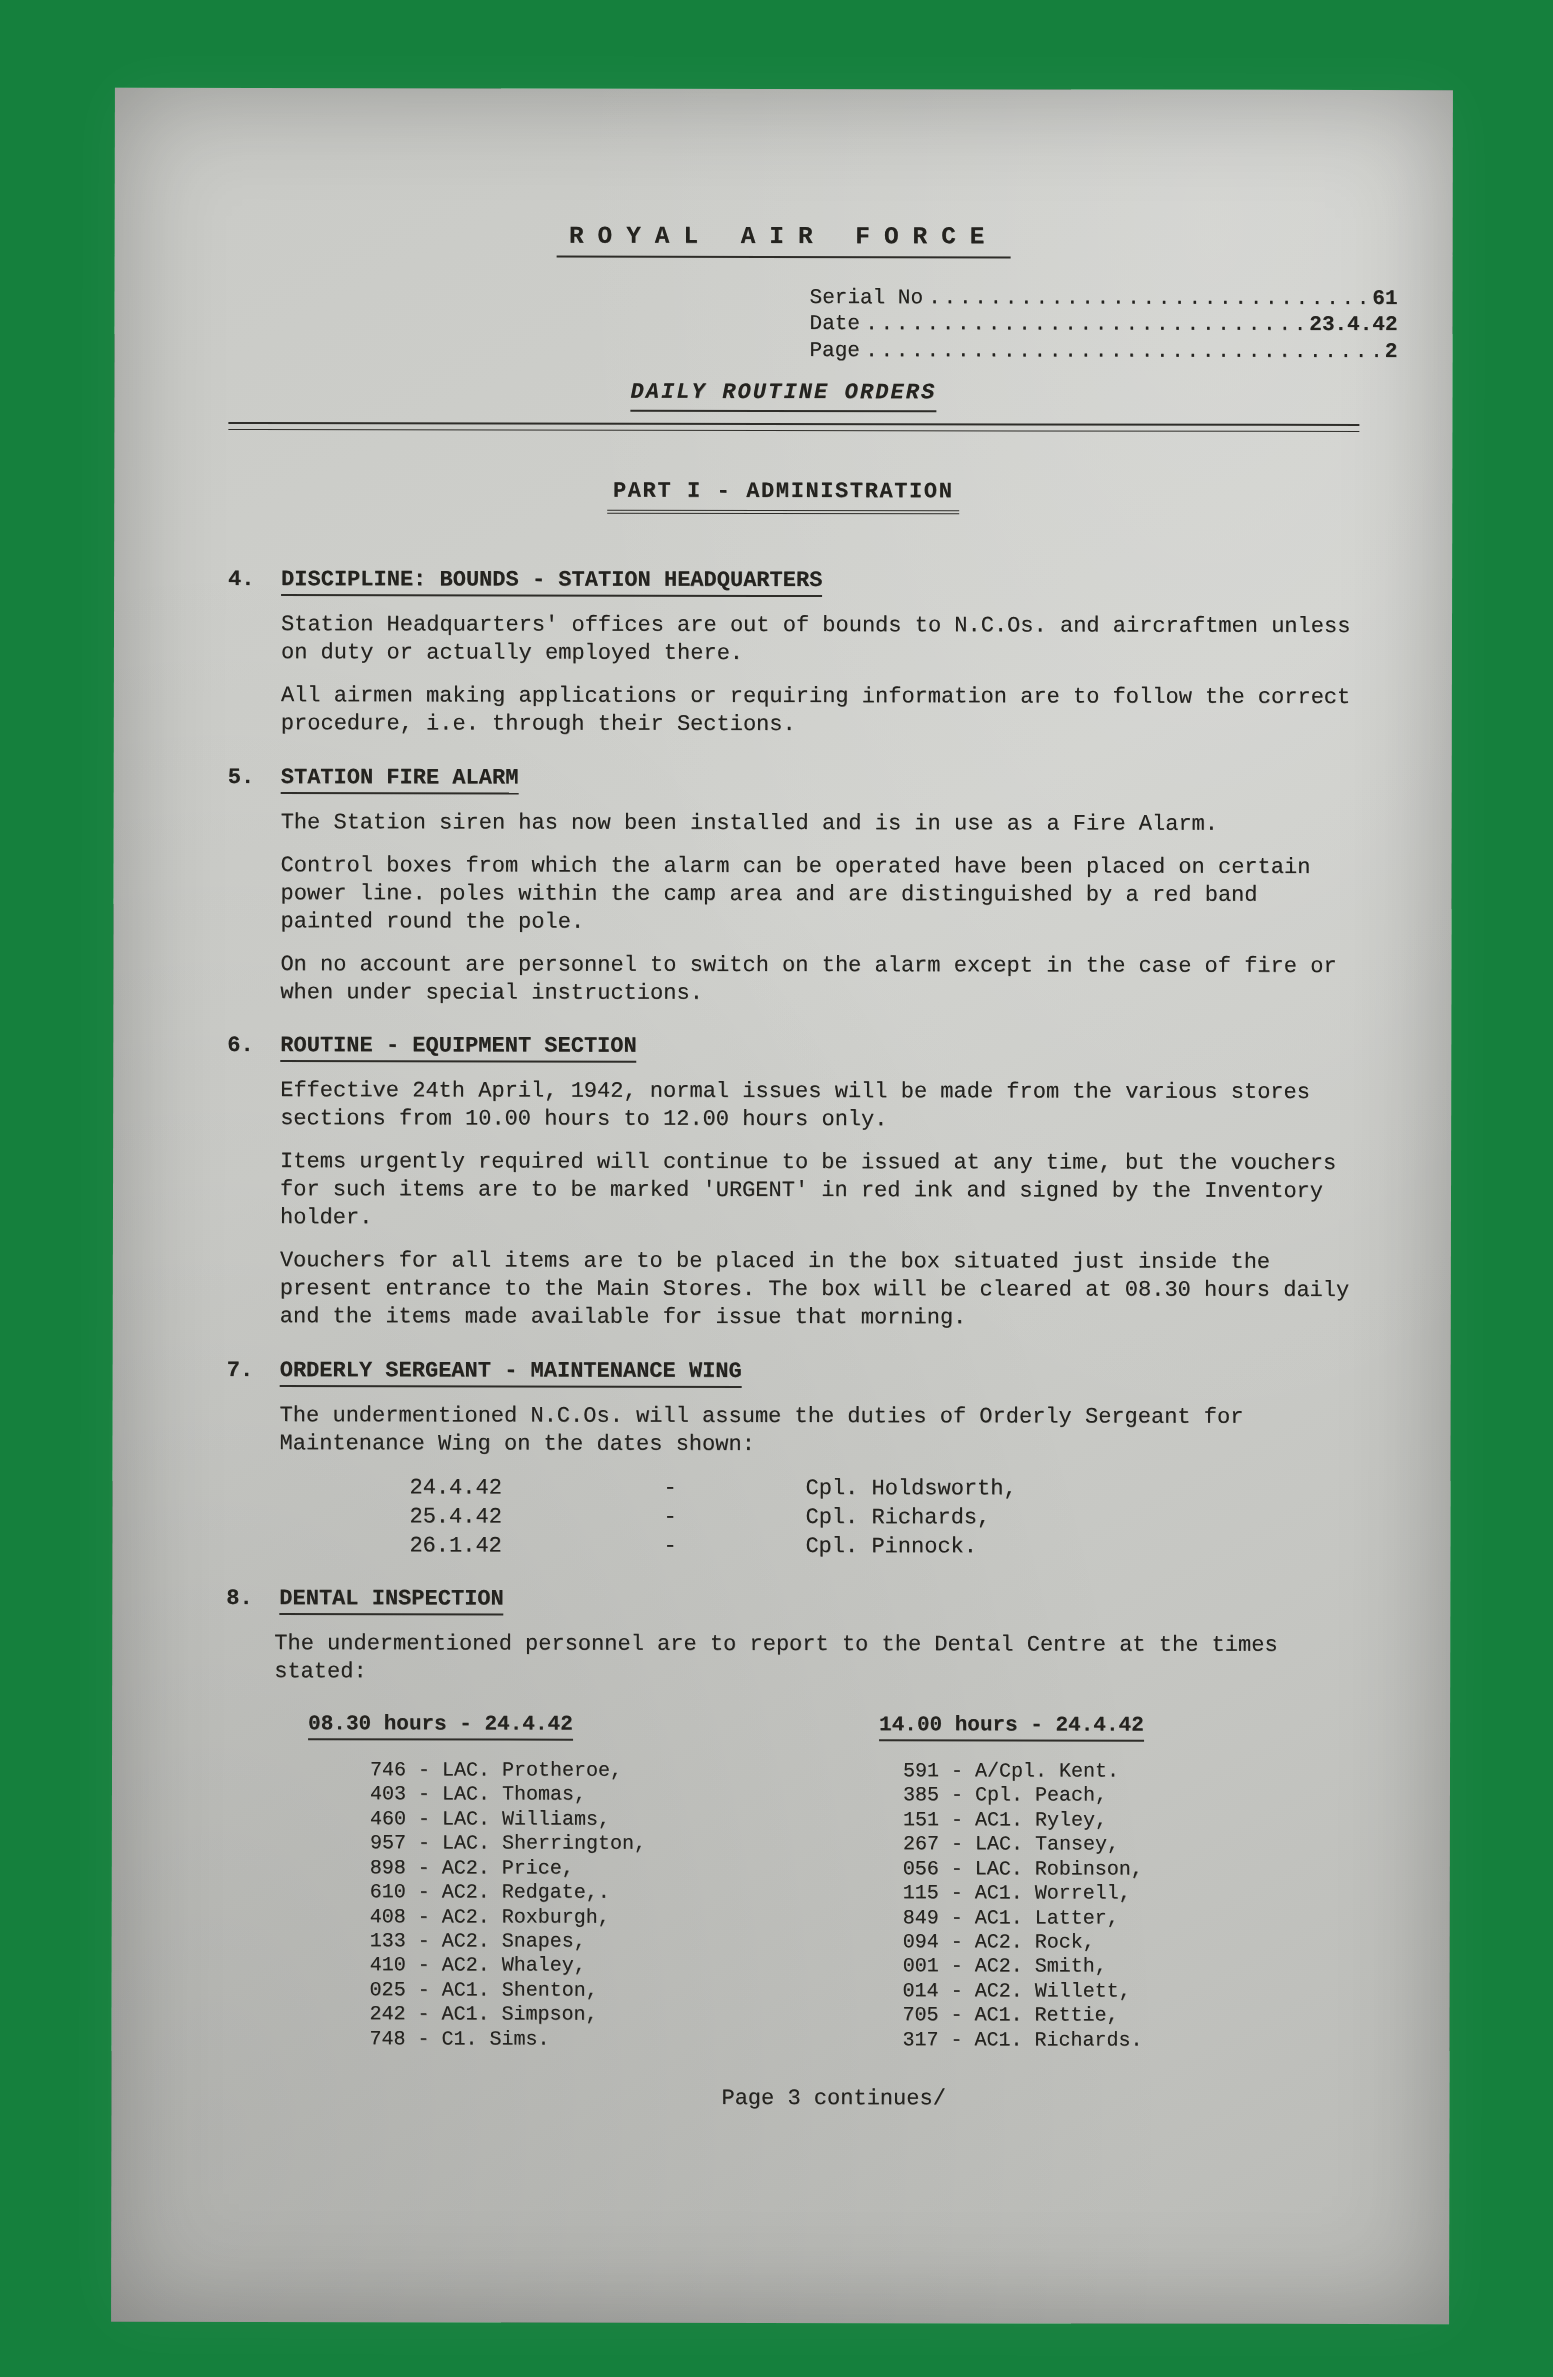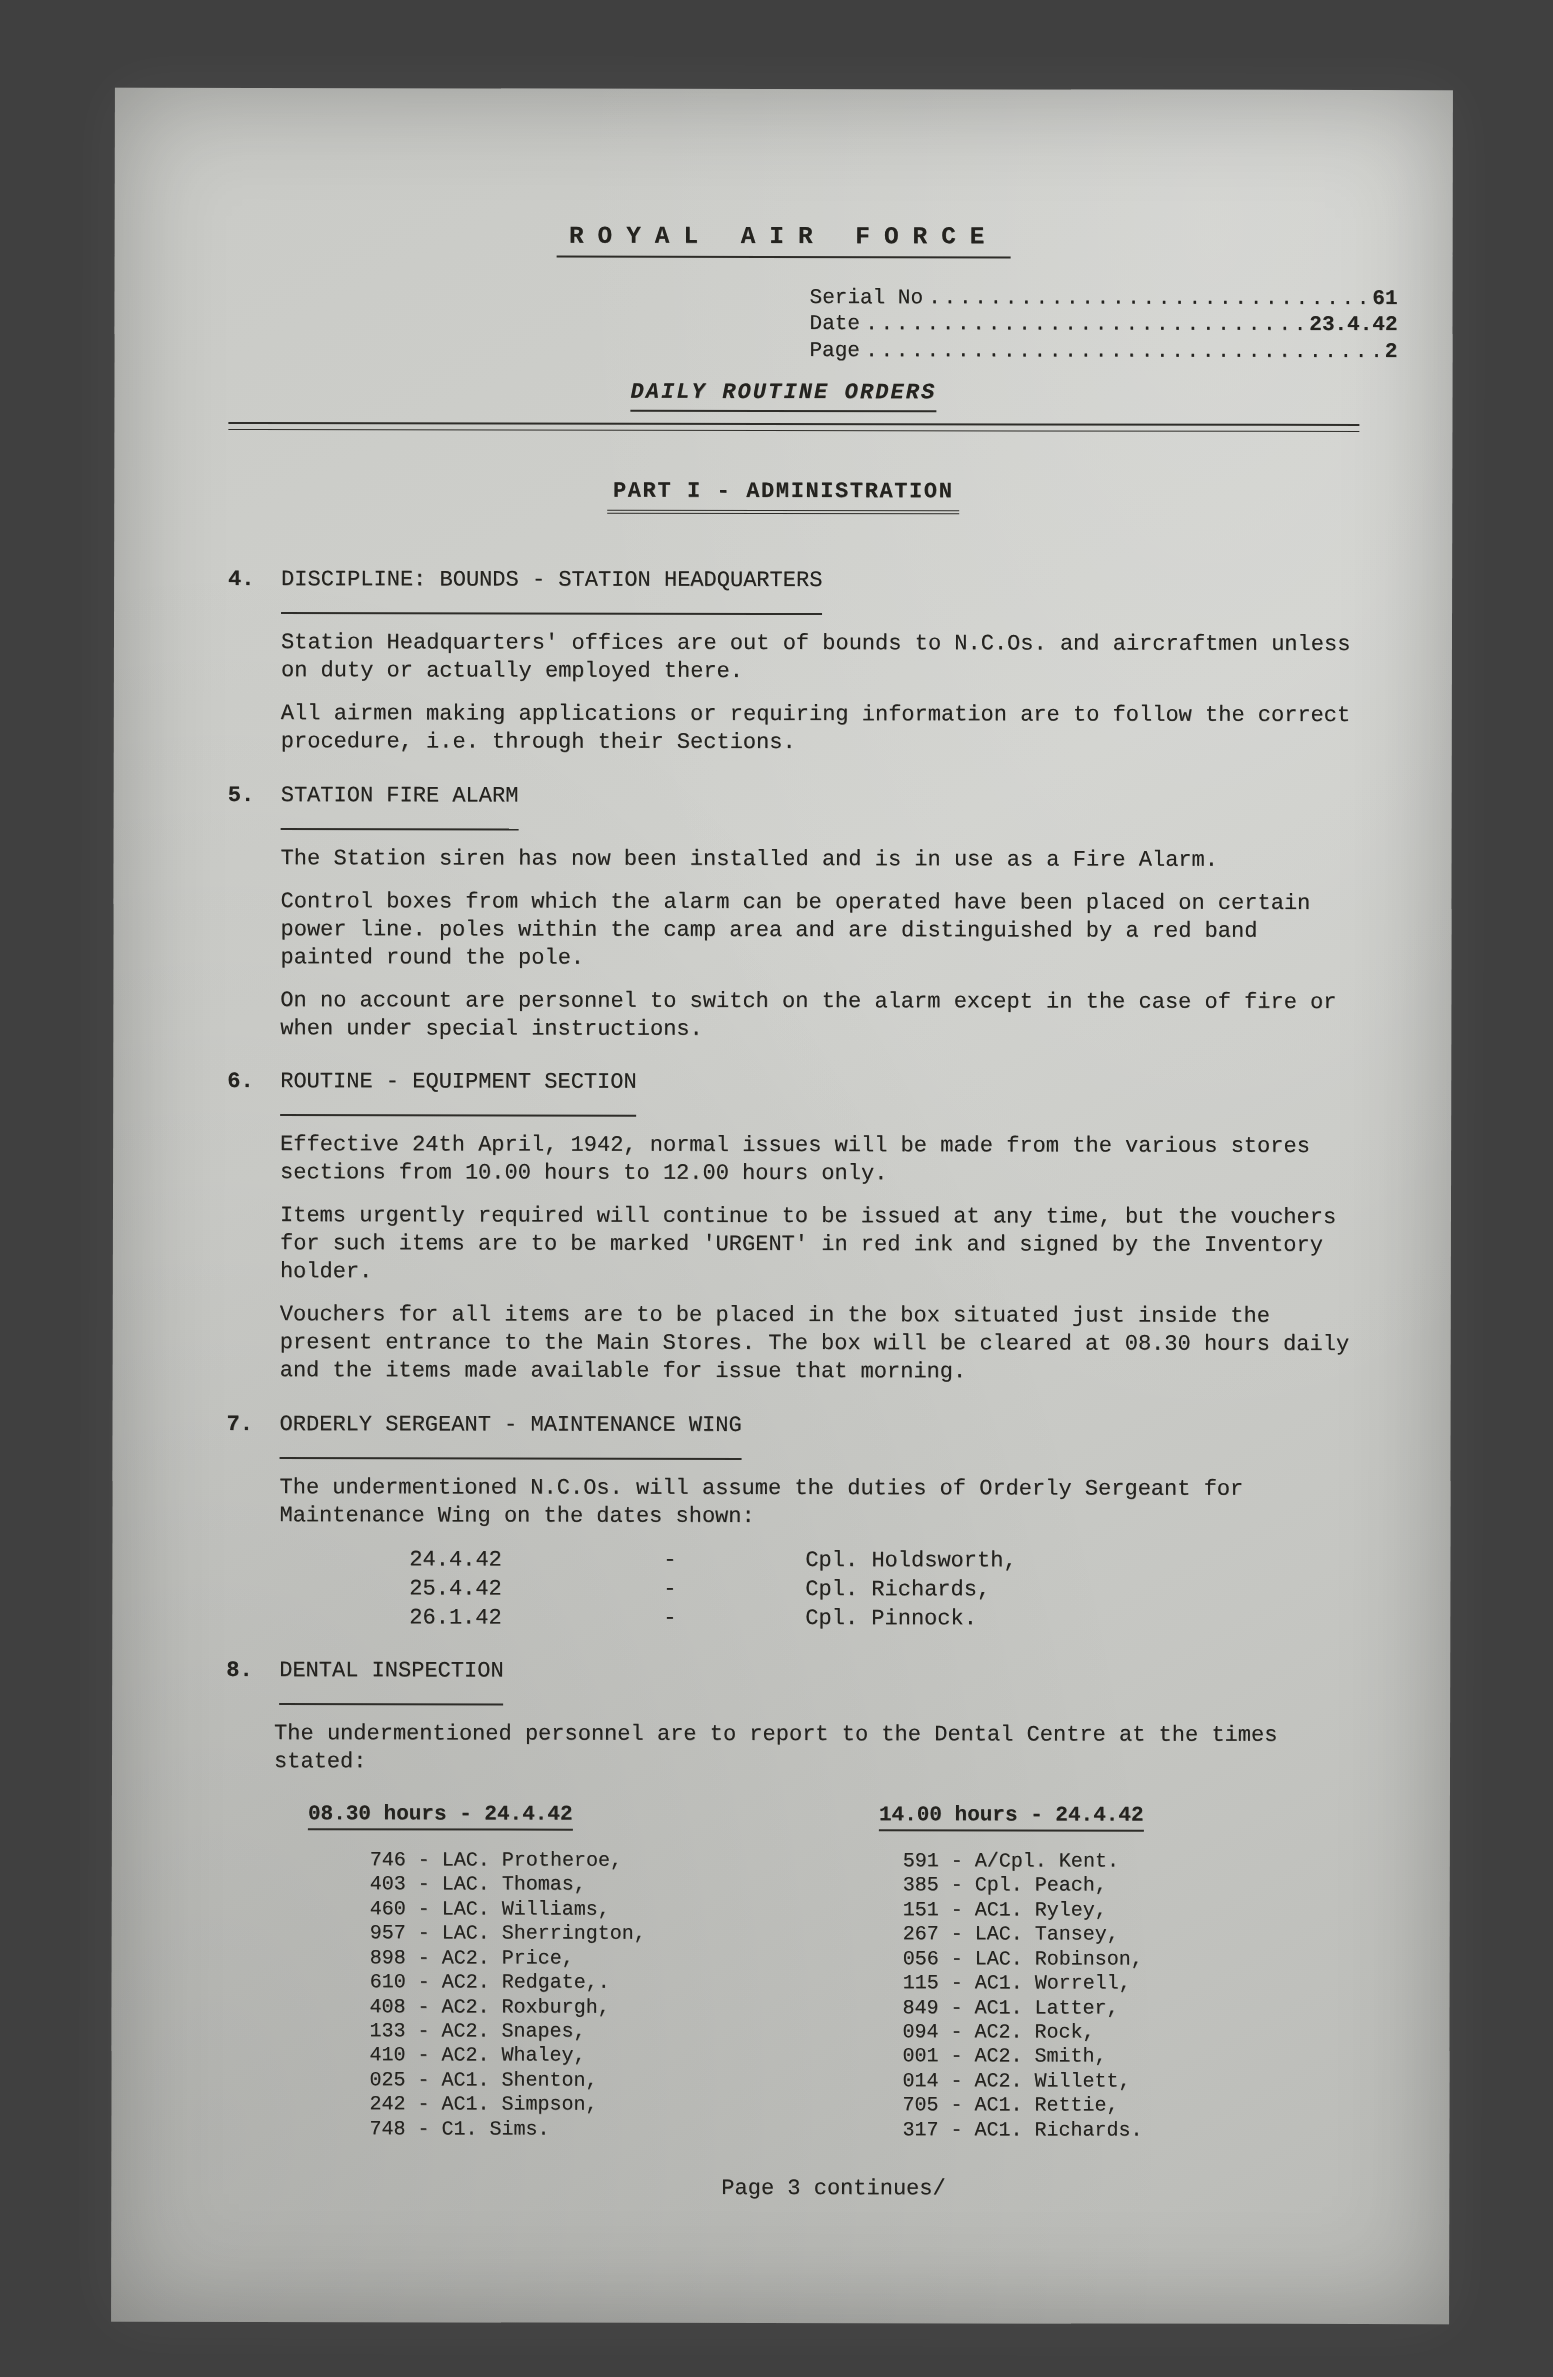--- a/index.html
+++ b/index.html
@@ -1,16 +1,16 @@
 <!DOCTYPE html>
 <html style="font-size:8.5px"><head>
 <meta charset="utf-8">
 <style>
   html,body{margin:0;padding:0;background:#000;}
-  .stage{position:relative;width:1554px;height:2377px;background:#404040;overflow:hidden;
+  .stage{position:relative;width:1554px;height:2377px;background:#15803d;overflow:hidden;
          font-family:"Liberation Mono","DejaVu Sans Mono",monospace;}
   .paper{position:absolute;left:113px;top:89px;width:1338px;height:2234px;
          background:
            radial-gradient(ellipse at 82% 6%, rgba(255,255,255,0.16), transparent 42%),
            radial-gradient(ellipse at 8% 92%, rgba(0,0,0,0.10), transparent 55%),
            linear-gradient(152deg,#c9cac6 0%,#d0d1cd 40%,#c5c6c2 72%,#b9bab6 100%);
          box-shadow: inset 0 0 106px rgba(0,0,0,0.28), 0 0 64px rgba(255,255,255,0.05);
          color:#24231f;
          transform:rotate(0.1deg);
          font-size:22px;line-height:28px;
@@ -39,21 +39,21 @@
   .full-rule{margin:10.6px 93px 0 114px;height:4.8px;border-top:2.7px solid #2e2d29;border-bottom:1.6px solid #2e2d29;}
 
   .part-title-wrap{margin-top:47px;text-align:center;}
   .part-title-wrap span{display:inline-block;font-weight:bold;letter-spacing:1.6px;
                         border-bottom:4.8px double #2e2d29;padding:0 5.3px 4.2px 5.3px;}
 
   .section{margin:25.5px 80px 0 114px;}
   .section.first{margin-top:53px;}
   .sec-head{display:flex;align-items:baseline;}
   .sec-num{width:53px;font-weight:bold;flex:none;}
-  .sec-title{font-weight:normal;border-bottom:2.1px solid #2e2d29;padding-bottom:18px;}
+  .sec-title{font-weight:bold;border-bottom:2.1px solid #2e2d29;padding-bottom:0;}
   .para{margin:15px 0 0 53px;max-width:1077px;}
   .para.flush{margin-left:48px;}
 
   .roster{margin:15px 0 0 183px;line-height:29px;}
   .roster-row{display:flex;}
   .r-date{width:254px;flex:none;}
   .r-sep{width:142px;flex:none;}
   .r-name{}
 
   .dental{display:flex;margin:25.5px 0 0 196px;}

